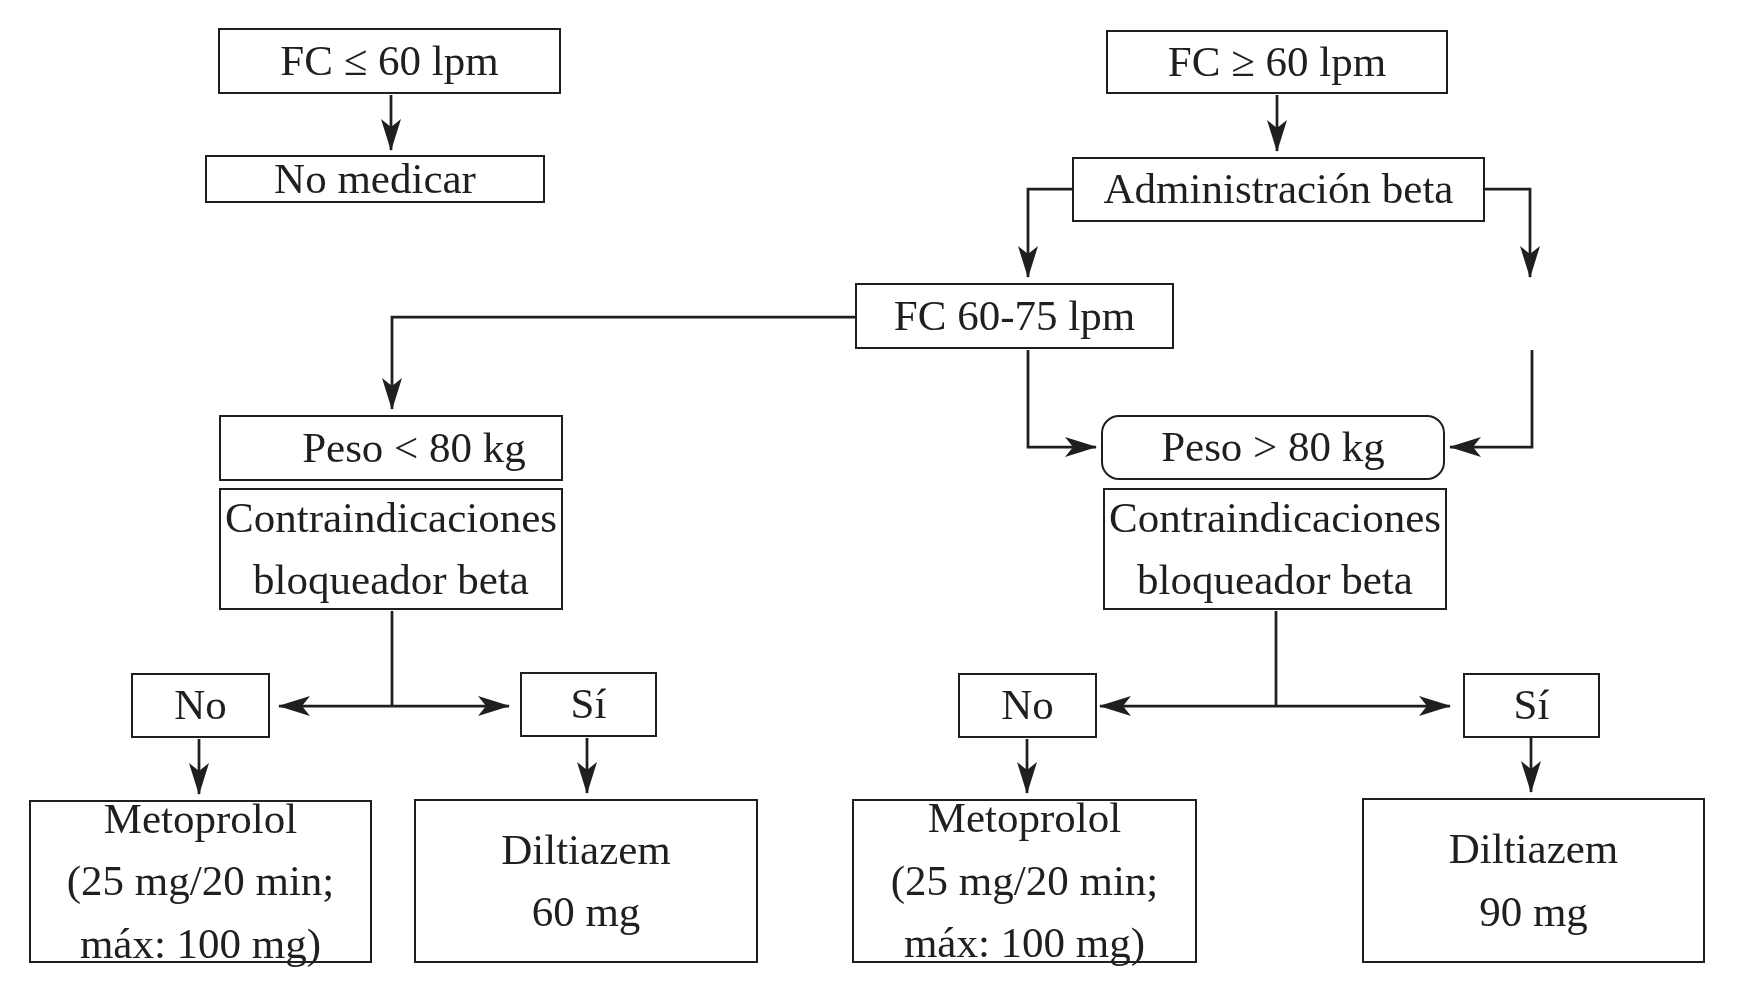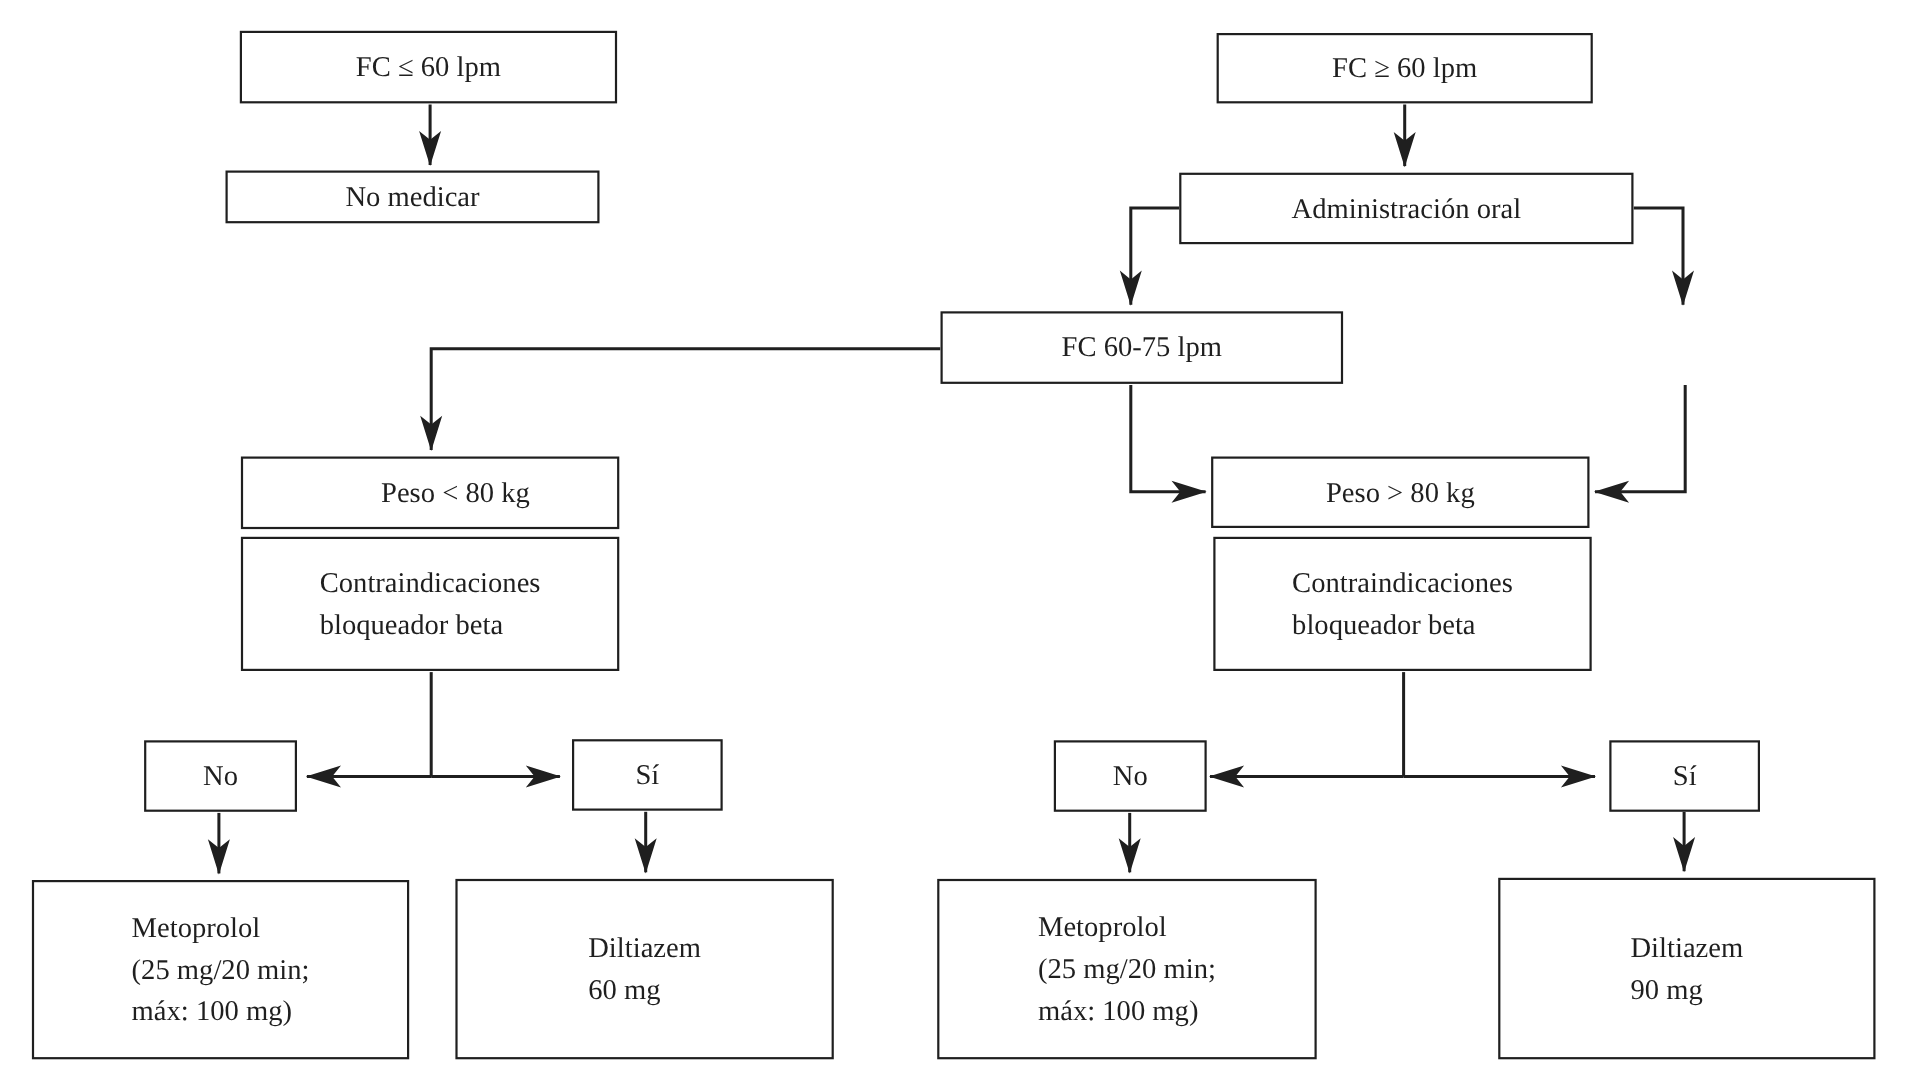--- a/index.html
+++ b/index.html
@@ -23,21 +23,22 @@
     stroke-width: 2.75;
   }
   .node {
     position: absolute;
     box-sizing: border-box;
     border: 2px solid #1f1f1f;
     background: #ffffff;
     display: flex;
     align-items: center;
     justify-content: center;
-    font-size: 26px;
+    text-align: center;
+    font-size: 43px;
     line-height: 1.45;
   }
   .node .lbl {
     white-space: pre-line;
     padding: 0 6px;
   }
 </style>
 </head>
 <body>
 
@@ -77,38 +78,38 @@
 
   <div class="node" style="left:205px; top:155px; width:340px; height:48px;">
     <span class="lbl">No medicar</span>
   </div>
 
   <div class="node" style="left:1106px; top:30px; width:342px; height:64px;">
     <span class="lbl">FC ≥ 60 lpm</span>
   </div>
 
   <div class="node" style="left:1072px; top:157px; width:413px; height:65px;">
-    <span class="lbl">Administración oral</span>
+    <span class="lbl">Administración beta</span>
   </div>
 
-  <div class="node" style="left:855px; top:283px; width:366px; height:66px;">
+  <div class="node" style="left:855px; top:283px; width:319px; height:66px;">
     <span class="lbl">FC 60-75 lpm</span>
   </div>
 
 
   <div class="node" style="left:219px; top:415px; width:344px; height:66px;padding-left:46px;">
     <span class="lbl">Peso &lt; 80 kg</span>
   </div>
 
   <div class="node" style="left:219px; top:488px; width:344px; height:122px;">
     <span class="lbl">Contraindicaciones
 bloqueador beta</span>
   </div>
 
-  <div class="node" style="left:1101px; top:415px; width:344px; height:65px;">
+  <div class="node" style="left:1101px; top:415px; width:344px; height:65px;border-radius:18px;">
     <span class="lbl">Peso &gt; 80 kg</span>
   </div>
 
   <div class="node" style="left:1103px; top:488px; width:344px; height:122px;">
     <span class="lbl">Contraindicaciones
 bloqueador beta</span>
   </div>
 
   <div class="node" style="left:131px; top:673px; width:139px; height:65px;">
     <span class="lbl">No</span>

